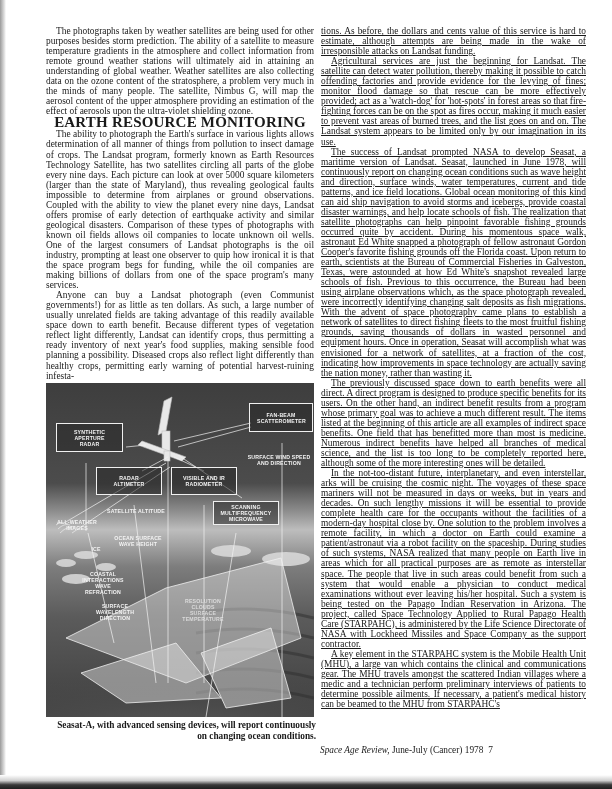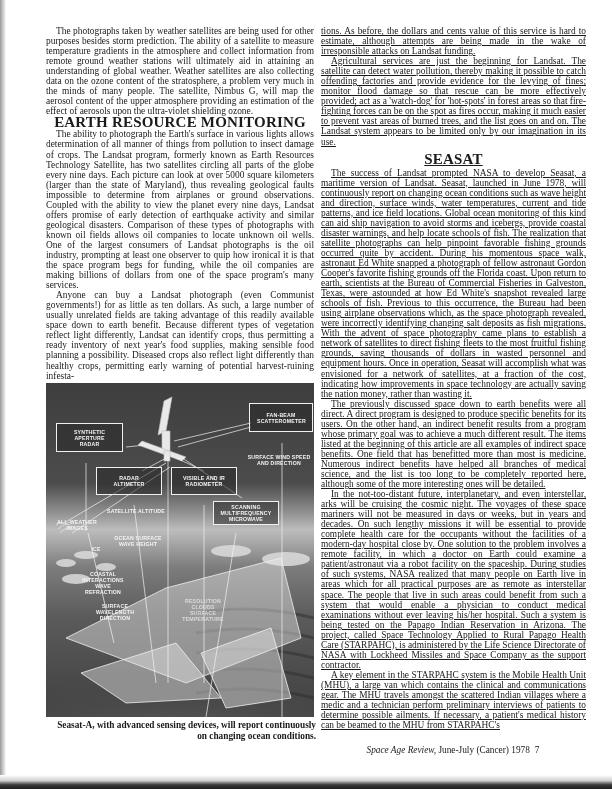--- a/index.html
+++ b/index.html
@@ -47,21 +47,21 @@
     position: absolute; border: 1px solid #f0f0f0; background: rgba(40,40,40,0.55);
     display: flex; align-items: center; justify-content: center;
   }
   .fig-box .fig-label { position: static; }
   .caption {
     position: absolute; left: 46px; top: 720px; width: 270px;
     font-size: 9.3px; line-height: 10.5px; font-weight: bold; text-align: right;
   }
   .footer {
     position: absolute; left: 320px; top: 745px; width: 266px;
-    font-size: 9.3px; display: flex; justify-content: center; gap: 5px;
+    font-size: 9.3px; display: flex; justify-content: flex-start; gap: 5px;
   }
   .footer .pub { font-style: italic; }
 </style>
 </head>
 <body>
 
 <div class="binding"></div>
 
 <div class="col col-left">
   <p>The photographs taken by weather satellites are being used for other purposes besides storm prediction. The ability of a satellite to measure temperature gradients in the atmosphere and collect information from remote ground weather stations will ultimately aid in attaining an understanding of global weather. Weather satellites are also collecting data on the ozone content of the stratosphere, a problem very much in the minds of many people. The satellite, Nimbus G, will map the aerosol content of the upper atmosphere providing an estimation of the effect of aerosols upon the ultra-violet shielding ozone.</p>
@@ -151,21 +151,20 @@
   <span class="fig-label" style="left:36px; top:188px; width:42px;">COASTAL INTERACTIONS WAVE REFRACTION</span>
   <span class="fig-label" style="left:46px; top:220px; width:46px;">SURFACE WAVELENGTH DIRECTION</span>
   <span class="fig-label" style="left:132px; top:215px; width:50px; opacity:0.7;">RESOLUTION CLOUDS SURFACE TEMPERATURE</span>
 </div>
 
 <div class="caption">Seasat-A, with advanced sensing devices, will report continuously on changing ocean conditions.</div>
 
 <div class="col col-right">
   <p class="noindent">tions. As before, the dollars and cents value of this service is hard to estimate, although attempts are being made in the wake of irresponsible attacks on Landsat funding.</p>
   <p>Agricultural services are just the beginning for Landsat. The satellite can detect water pollution, thereby making it possible to catch offending factories and provide evidence for the levying of fines; monitor flood damage so that rescue can be more effectively provided; act as a 'watch-dog' for 'hot-spots' in forest areas so that fire-fighting forces can be on the spot as fires occur, making it much easier to prevent vast areas of burned trees, and the list goes on and on. The Landsat system appears to be limited only by our imagination in its use.</p>
-  <h2 class="spaced">SEASAT</h2>
   <p>The success of Landsat prompted NASA to develop Seasat, a maritime version of Landsat. Seasat, launched in June 1978, will continuously report on changing ocean conditions such as wave height and direction, surface winds, water temperatures, current and tide patterns, and ice field locations. Global ocean monitoring of this kind can aid ship navigation to avoid storms and icebergs, provide coastal disaster warnings, and help locate schools of fish. The realization that satellite photographs can help pinpoint favorable fishing grounds occurred quite by accident. During his momentous space walk, astronaut Ed White snapped a photograph of fellow astronaut Gordon Cooper's favorite fishing grounds off the Florida coast. Upon return to earth, scientists at the Bureau of Commercial Fisheries in Galveston, Texas, were astounded at how Ed White's snapshot revealed large schools of fish. Previous to this occurrence, the Bureau had been using airplane observations which, as the space photograph revealed, were incorrectly identifying changing salt deposits as fish migrations. With the advent of space photography came plans to establish a network of satellites to direct fishing fleets to the most fruitful fishing grounds, saving thousands of dollars in wasted personnel and equipment hours. Once in operation, Seasat will accomplish what was envisioned for a network of satellites, at a fraction of the cost, indicating how improvements in space technology are actually saving the nation money, rather than wasting it.</p>
   <p>The previously discussed space down to earth benefits were all direct. A direct program is designed to produce specific benefits for its users. On the other hand, an indirect benefit results from a program whose primary goal was to achieve a much different result. The items listed at the beginning of this article are all examples of indirect space benefits. One field that has benefitted more than most is medicine. Numerous indirect benefits have helped all branches of medical science, and the list is too long to be completely reported here, although some of the more interesting ones will be detailed.</p>
   <p>In the not-too-distant future, interplanetary, and even interstellar, arks will be cruising the cosmic night. The voyages of these space mariners will not be measured in days or weeks, but in years and decades. On such lengthy missions it will be essential to provide complete health care for the occupants without the facilities of a modern-day hospital close by. One solution to the problem involves a remote facility, in which a doctor on Earth could examine a patient/astronaut via a robot facility on the spaceship. During studies of such systems, NASA realized that many people on Earth live in areas which for all practical purposes are as remote as interstellar space. The people that live in such areas could benefit from such a system that would enable a physician to conduct medical examinations without ever leaving his/her hospital. Such a system is being tested on the Papago Indian Reservation in Arizona. The project, called Space Technology Applied to Rural Papago Health Care (STARPAHC), is administered by the Life Science Directorate of NASA with Lockheed Missiles and Space Company as the support contractor.</p>
   <p>A key element in the STARPAHC system is the Mobile Health Unit (MHU), a large van which contains the clinical and communications gear. The MHU travels amongst the scattered Indian villages where a medic and a technician perform preliminary interviews of patients to determine possible ailments. If necessary, a patient's medical history can be beamed to the MHU from STARPAHC's</p>
 </div>
 
 <div class="footer">
   <span>
     <span class="pub">Space Age Review,</span>
     <span>June-July (Cancer) 1978</span>

